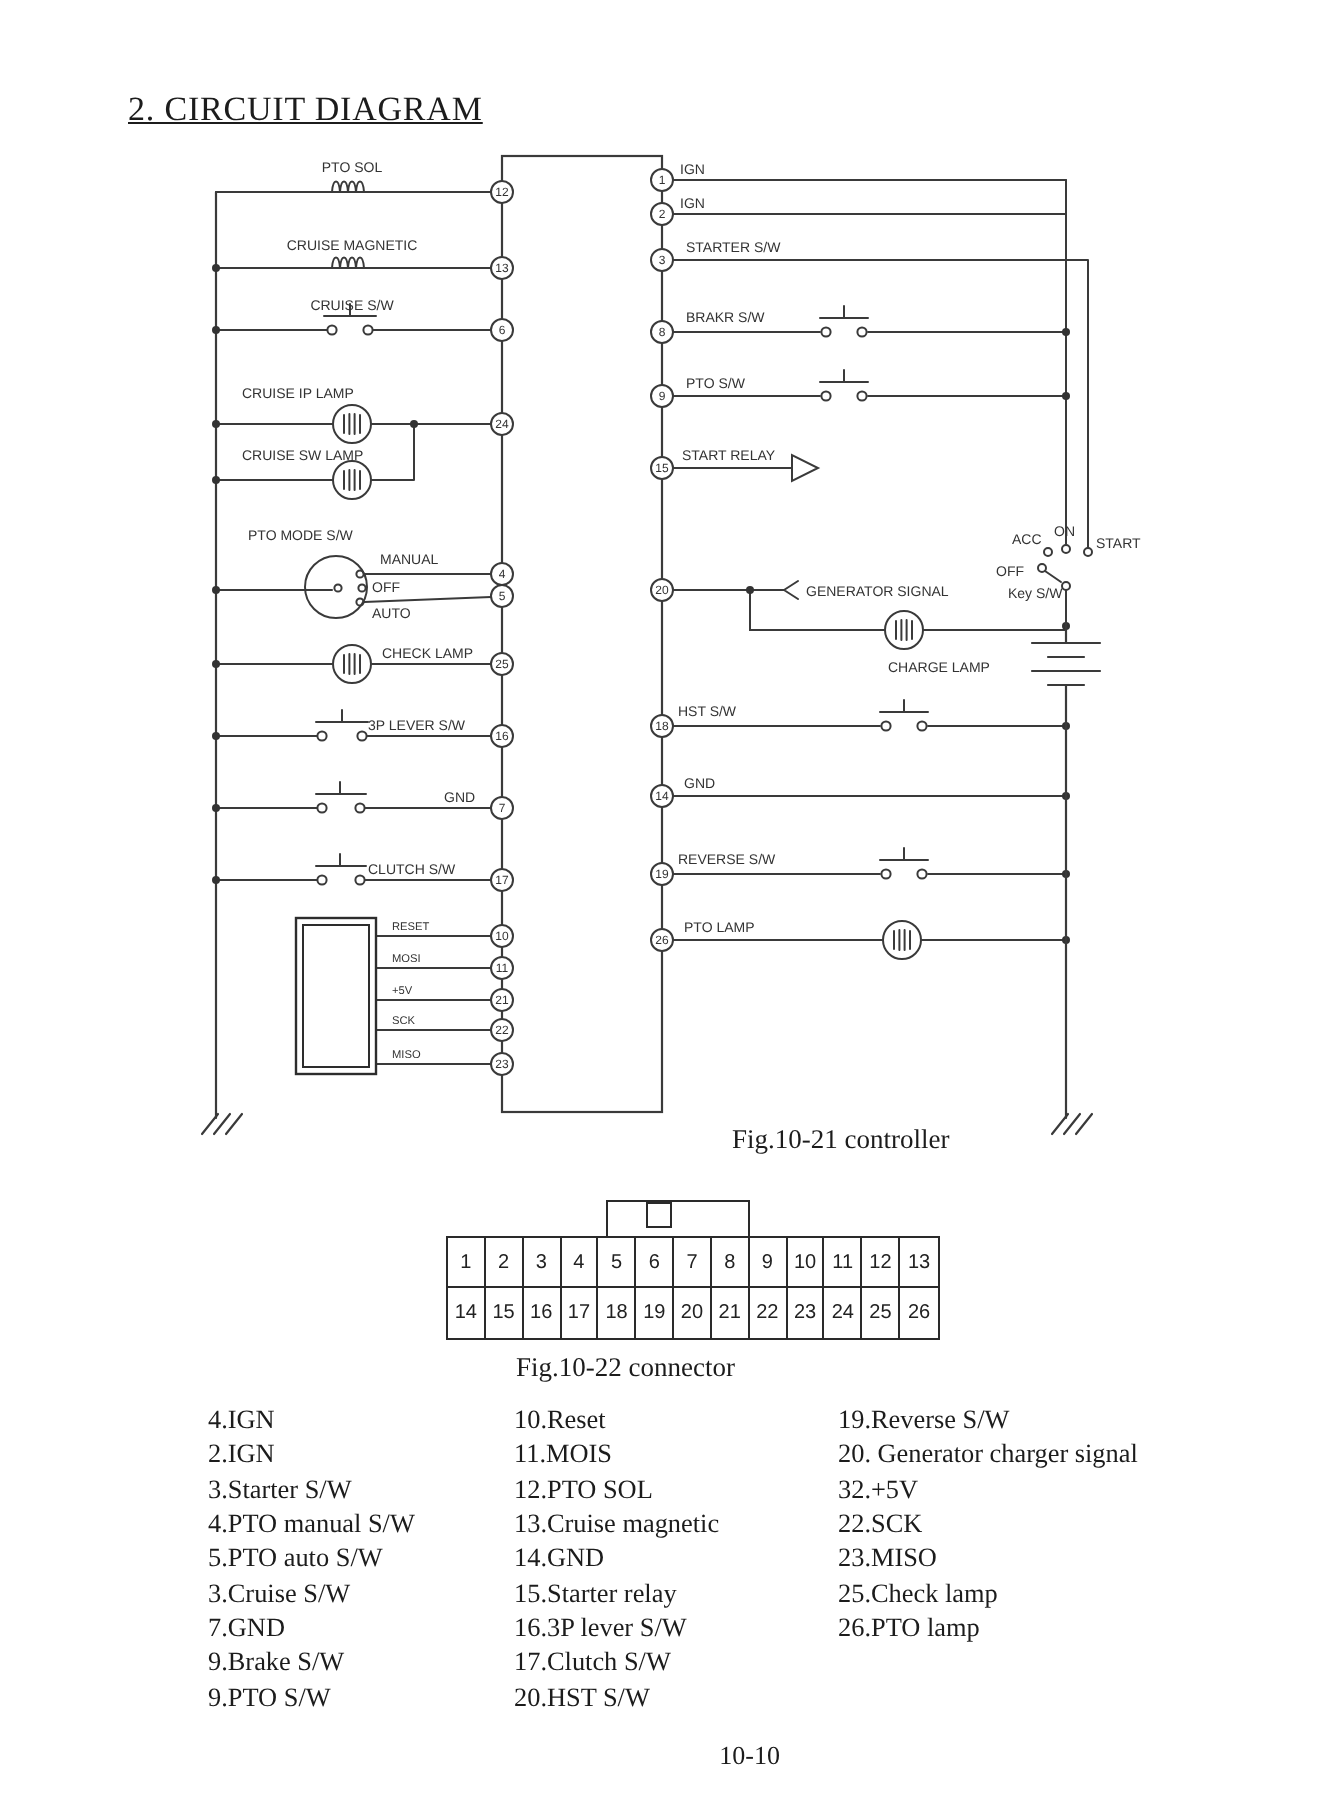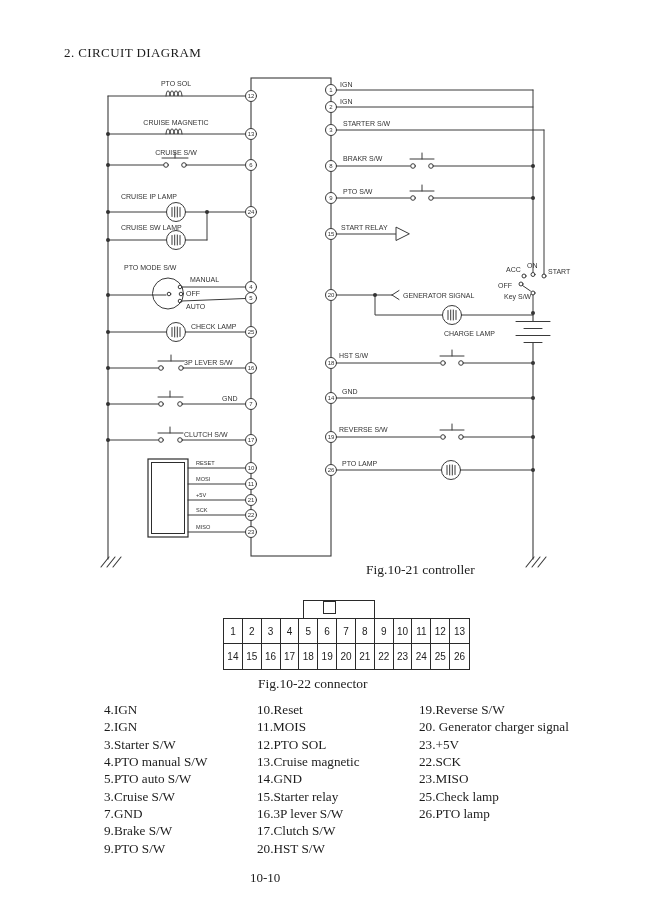--- a/index.html
+++ b/index.html
@@ -1,37 +1,37 @@
 <!DOCTYPE html>
 <html><head>
 <meta charset="utf-8">
 <style>
   html,body{margin:0;padding:0;background:#fff;}
   .page{position:relative;width:659px;height:907px;background:#fff;overflow:hidden;
         font-family:"Liberation Serif",serif;color:#1c1c1c;}
-  .title{position:absolute;left:64px;top:45px;font-size:13px;letter-spacing:.4px;}
+  .title{position:absolute;left:64px;top:45px;font-size:17px;letter-spacing:.4px;text-decoration:underline;}
   .fig-caption{position:absolute;font-size:13.5px;}
   svg text{font-family:"Liberation Sans",sans-serif;fill:#333;}
   .lbl{font-size:7px;}
   .lbl-s{font-size:5.6px;}
   .pin-num{font-size:6px;text-anchor:middle;}
   .mid{text-anchor:middle;}
   
   .connector{position:absolute;left:223px;top:600px;width:248px;height:71px;}
   .conn-tab{position:absolute;left:80px;top:0;width:72px;height:19px;border:1.5px solid #2a2a2a;box-sizing:border-box;background:#fff;}
   .conn-notch{position:absolute;left:100px;top:1px;width:13px;height:13px;border:1.2px solid #2a2a2a;box-sizing:border-box;background:#fff;}
   .conn-box{position:absolute;left:0;top:18px;width:247px;height:52px;border:1.5px solid #2a2a2a;
             display:grid;grid-template-columns:repeat(13,1fr);grid-template-rows:1fr 1fr;box-sizing:border-box;background:#fff;}
   .cell{border-right:1px solid #2a2a2a;border-bottom:1px solid #2a2a2a;display:flex;align-items:center;justify-content:center;
         font-family:"Liberation Sans",sans-serif;font-size:10px;color:#222;}
   .cell:nth-child(13n){border-right:none;}
   .cell:nth-child(n+14){border-bottom:none;}
   
   .legend-col{position:absolute;top:701px;font-size:13.2px;line-height:17.35px;white-space:nowrap;}
-  .page-num{position:absolute;left:250px;top:870px;width:140px;text-align:left;font-size:13px;}
+  .page-num{position:absolute;left:250px;top:870px;width:140px;text-align:right;font-size:13px;}
 </style>
 </head>
 <body>
 
 <div class="page">
 
   <div class="title">2. CIRCUIT DIAGRAM</div>
 
   <svg width="659" height="596" viewBox="0 0 659 596" style="position:absolute;left:0;top:0" fill="none" stroke-linecap="round">
 
@@ -342,21 +342,21 @@
     <div>13.Cruise magnetic</div>
     <div>14.GND</div>
     <div>15.Starter relay</div>
     <div>16.3P lever S/W</div>
     <div>17.Clutch S/W</div>
     <div>20.HST S/W</div>
   </div>
   <div class="legend-col" style="left:419px">
     <div>19.Reverse S/W</div>
     <div>20. Generator charger signal</div>
-    <div>23.+5V</div>
+    <div>32.+5V</div>
     <div>22.SCK</div>
     <div>23.MISO</div>
     <div>25.Check lamp</div>
     <div>26.PTO lamp</div>
   </div>
 
   <div class="page-num">10-10</div>
 </div>
 
 </body></html>

